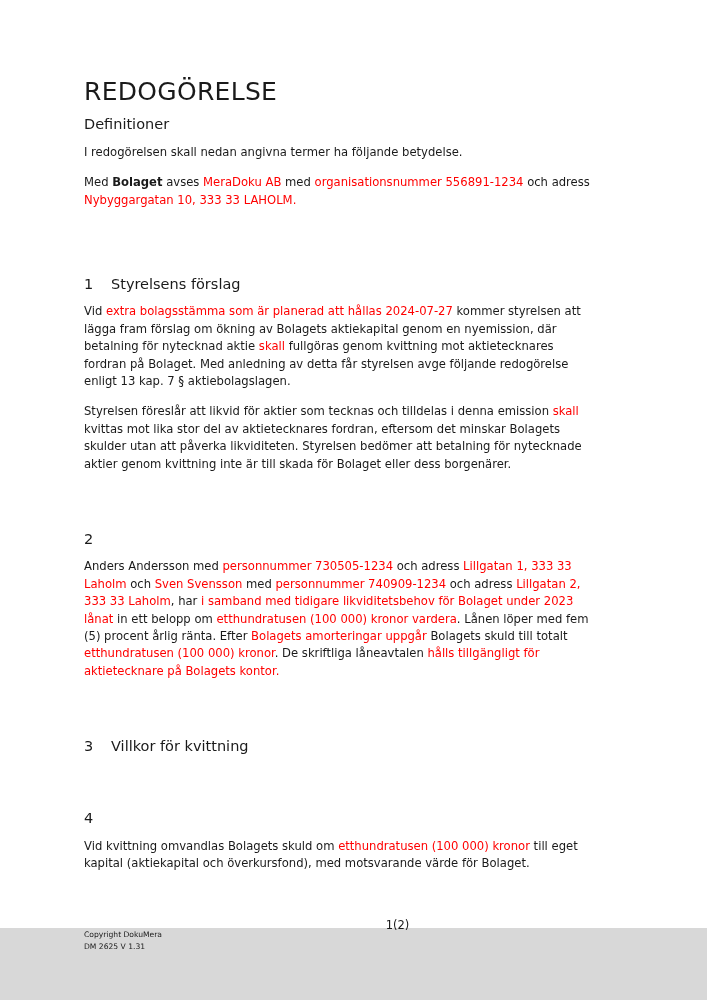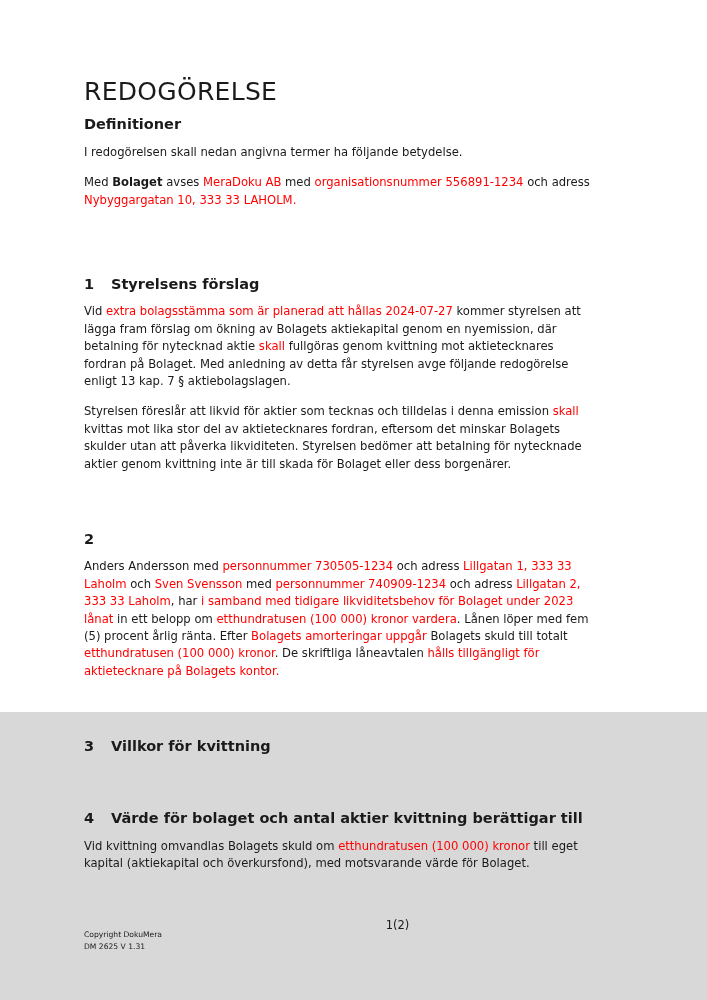--- a/index.html
+++ b/index.html
@@ -8,21 +8,21 @@
     background: #d8d8d8;
   }
   body {
     width: 707px;
     height: 1000px;
     font-family: "DejaVu Sans", sans-serif;
   }
   .page {
     position: relative;
     width: 707px;
-    height: 712px;
+    height: 928px;
     background: #ffffff;
     box-sizing: border-box;
   }
   .content {
     position: absolute;
     left: 84px;
     top: 78px;
     width: 510px;
   }
   .doc-title {
@@ -35,21 +35,21 @@
   }
   .doc-subtitle {
     font-size: 12.3px;
     color: #1a1a1a;
     line-height: 1.55;
     margin: 0 0 34px 0;
     max-width: 500px;
   }
   h2.section {
     font-size: 14.5px;
-    font-weight: bold;
+    font-weight: normal;
     color: #1a1a1a;
     margin: 0 0 11px 0;
     line-height: 1.2;
   }
   h2.numbered {
     margin-top: 28px;
     margin-bottom: 10px;
     display: flex;
   }
   h2.numbered .num {
@@ -116,21 +116,20 @@
         </h2>
         <p><span>Anders Andersson med </span><span class="red">personnummer 730505-1234</span><span> och adress </span><span class="red">Lillgatan 1, 333 33 Laholm</span><span> och </span><span class="red">Sven Svensson</span><span> med </span><span class="red">personnummer 740909-1234</span><span> och adress </span><span class="red">Lillgatan 2, 333 33 Laholm</span><span>, har </span><span class="red">i samband med tidigare likviditetsbehov för Bolaget under 2023 lånat</span><span> in ett belopp om </span><span class="red">etthundratusen (100 000) kronor vardera</span><span>. Lånen löper med fem (5) procent årlig ränta. Efter </span><span class="red">Bolagets amorteringar uppgår</span><span> Bolagets skuld till totalt </span><span class="red">etthundratusen (100 000) kronor</span><span>. De skriftliga låneavtalen </span><span class="red">hålls tillgängligt för aktietecknare på Bolagets kontor.</span></p>
         <div class="spacer-md"></div>
         <h2 class="section numbered">
           <span class="num">3</span>
           <span>Villkor för kvittning</span>
         </h2>
         <div class="spacer-md"></div>
         <h2 class="section numbered">
           <span class="num">4</span>
-          <span>Värde för bolaget och antal aktier kvittning berättigar till</span>
         </h2>
         <p><span>Vid kvittning omvandlas Bolagets skuld om </span><span class="red">etthundratusen (100 000) kronor</span><span> till eget kapital (aktiekapital och överkursfond), med motsvarande värde för Bolaget.</span></p>
       </div>
 
   </div>
 
   <div class="pagenum">1(2)</div>
 
   <div class="footer">
     <div>Copyright DokuMera</div>

